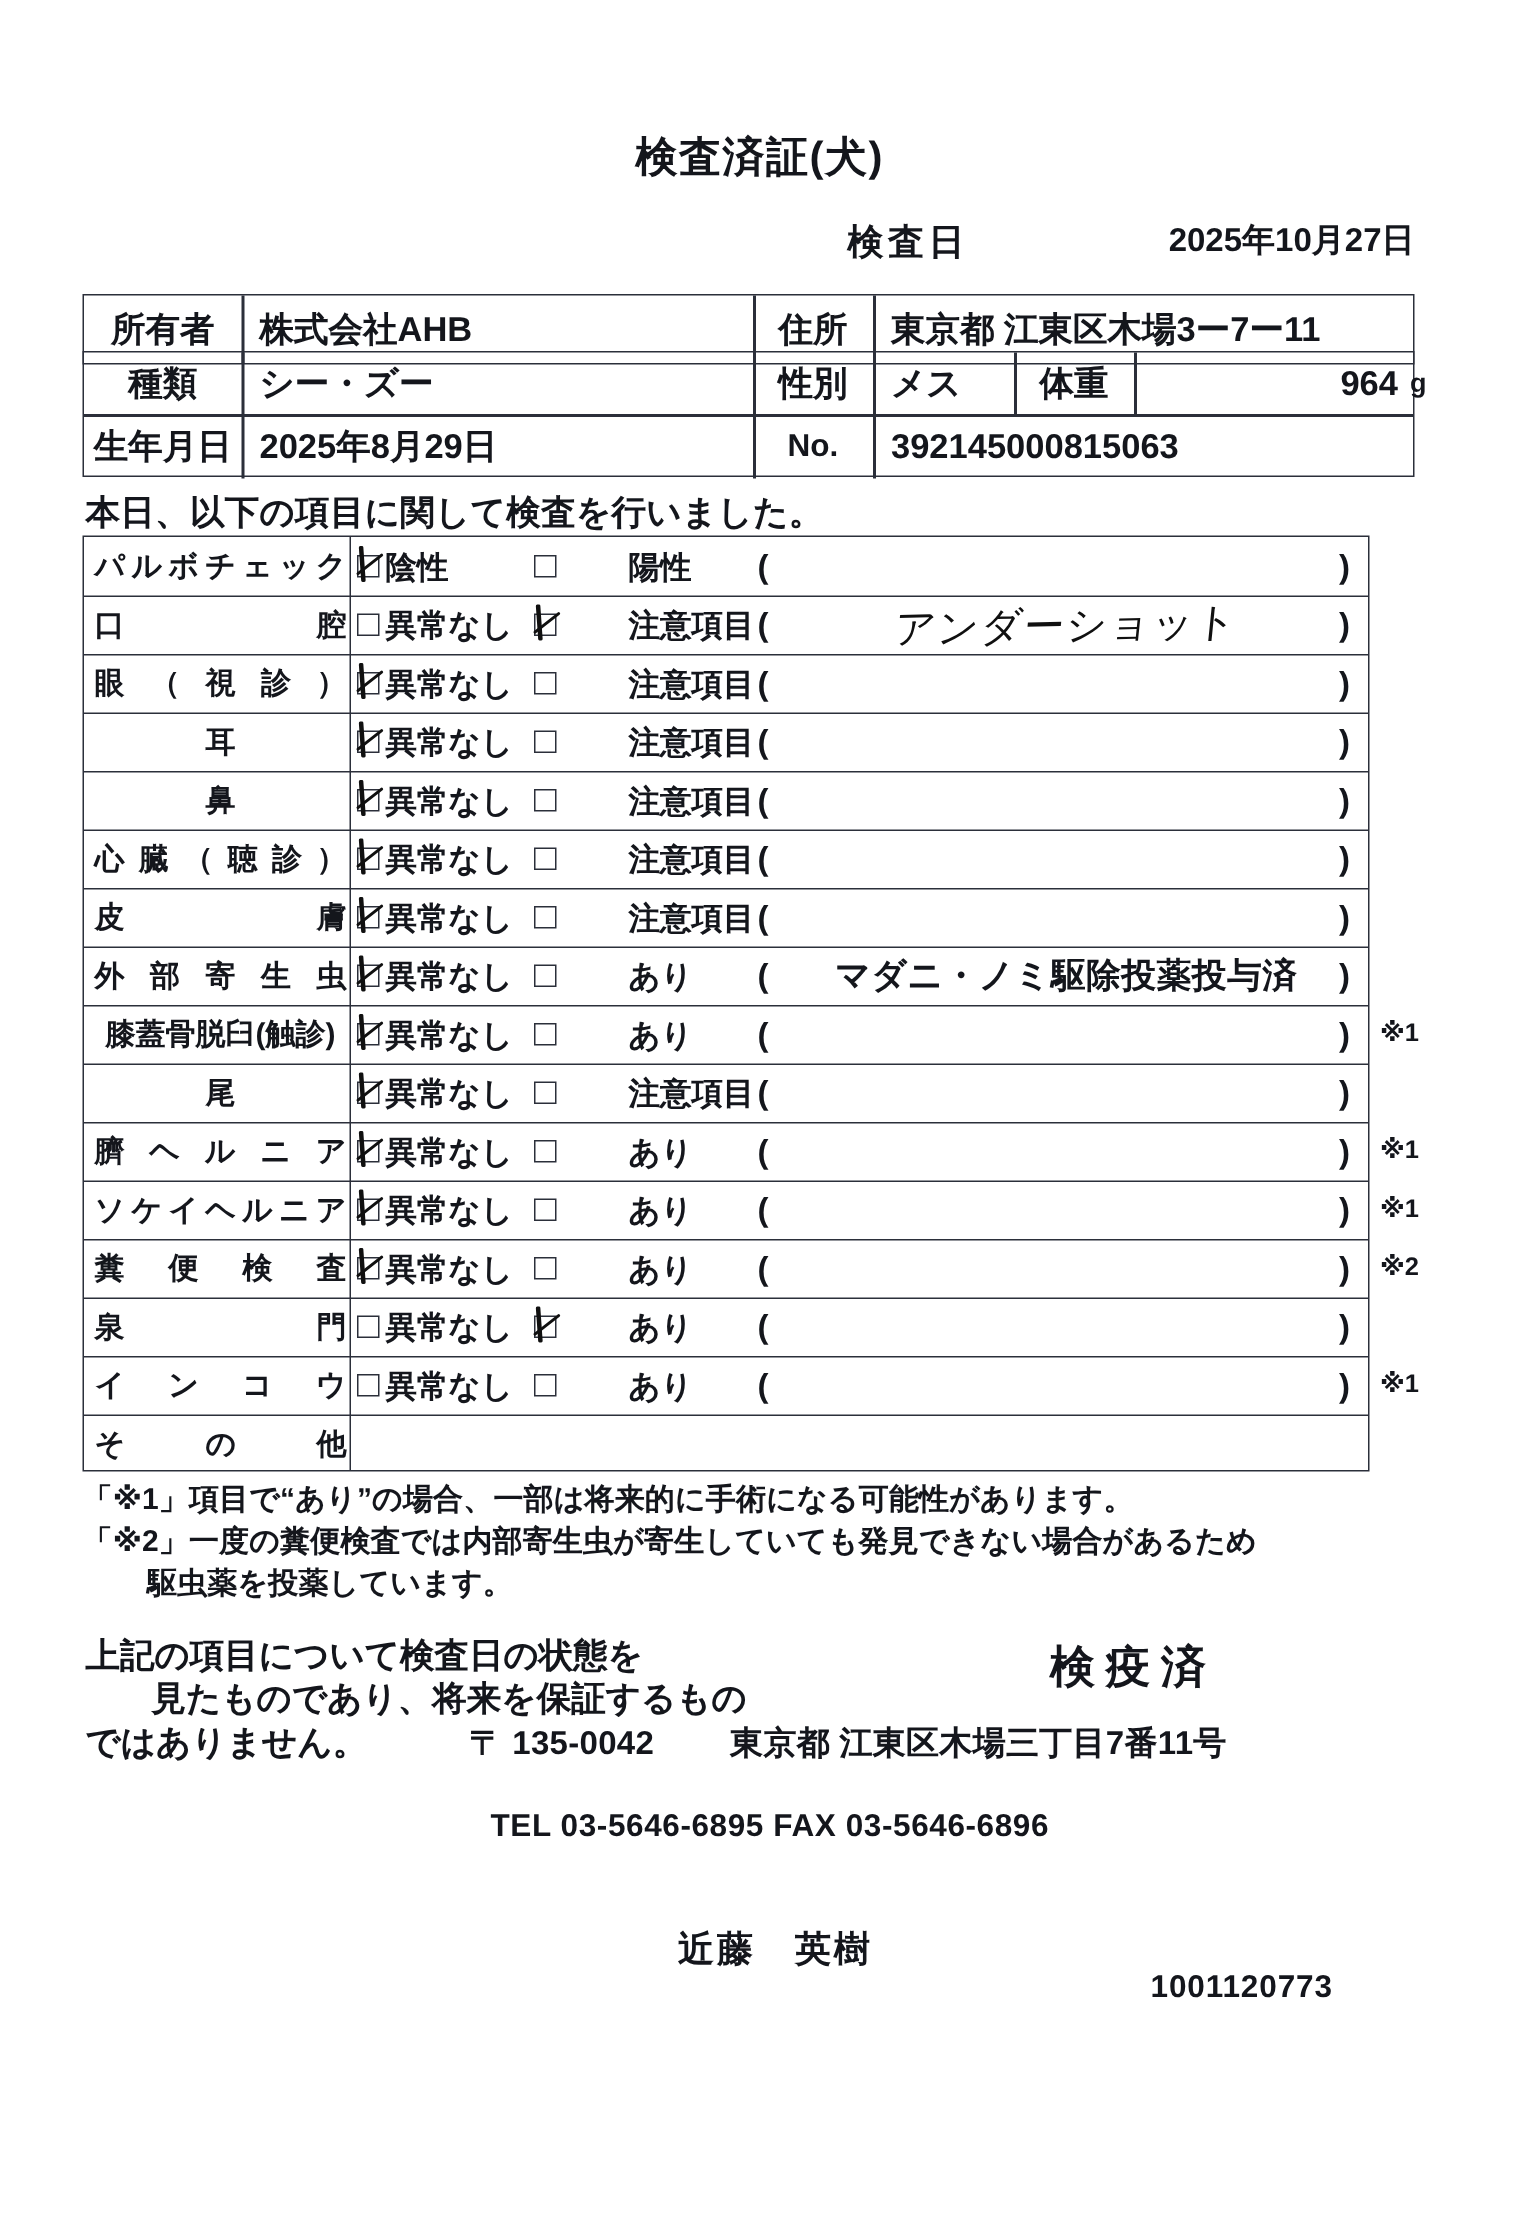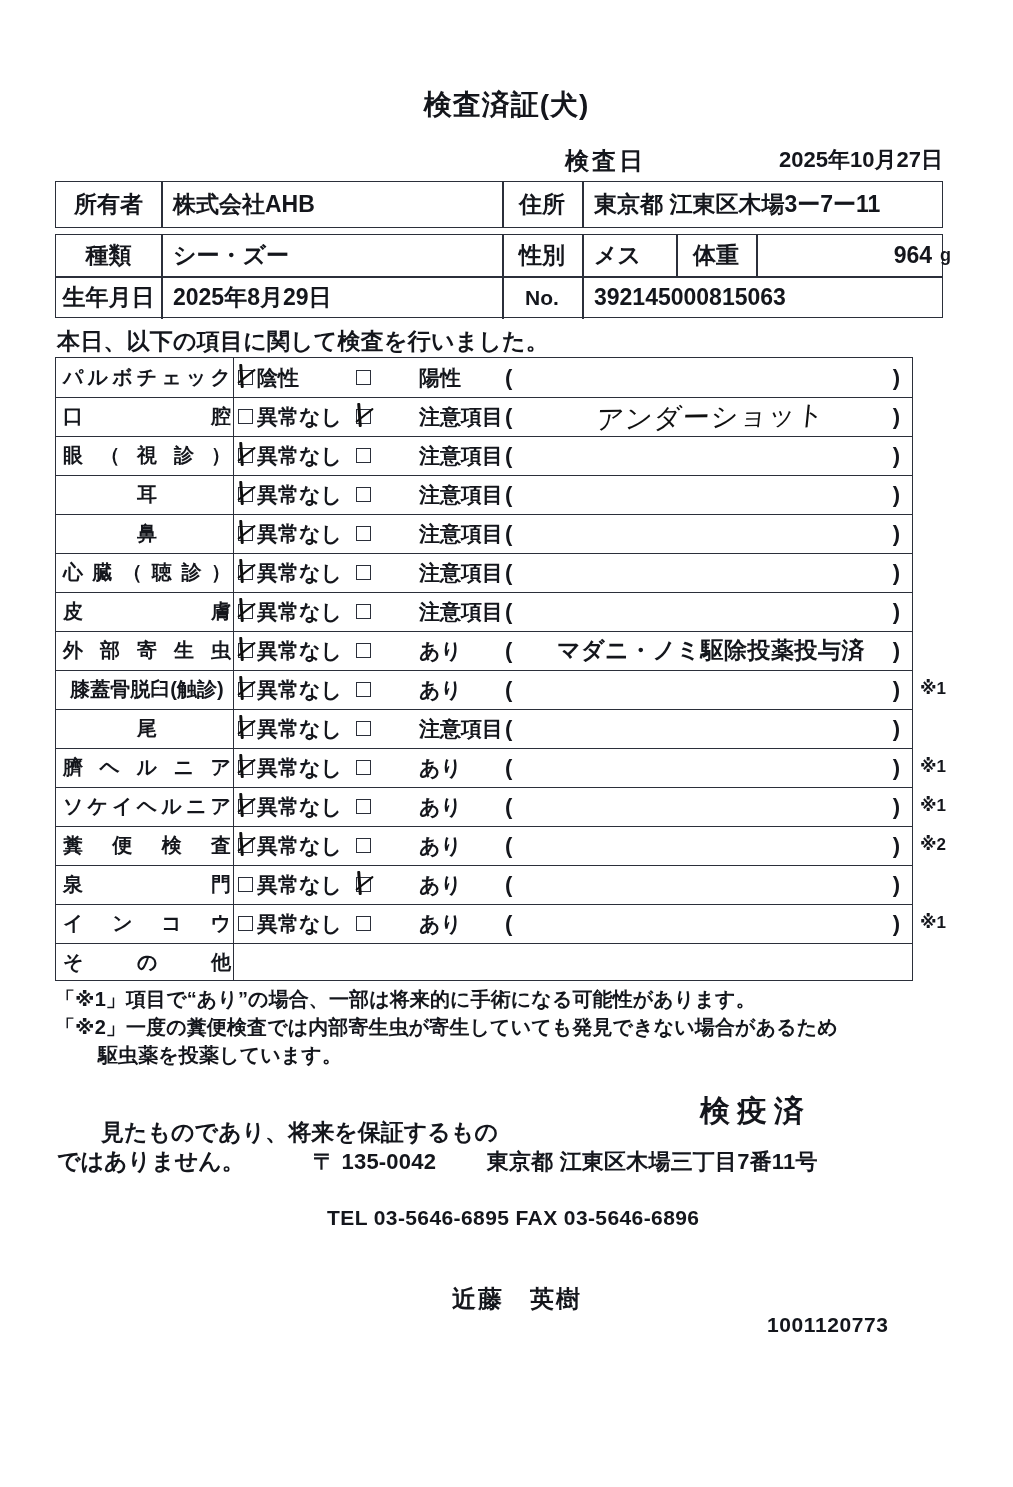--- a/index.html
+++ b/index.html
@@ -35,21 +35,21 @@
   .tbl{position:absolute;border:1.6px solid #2b2f3a;box-sizing:border-box;}
   .cell{
     position:absolute;box-sizing:border-box;
     display:flex;align-items:center;
     font-size:23px;font-weight:700;
     white-space:nowrap;
   }
   .vline{position:absolute;width:1.6px;background:#2b2f3a;}
   .hline{position:absolute;height:1.6px;background:#2b2f3a;}
 
-  .owner-tbl{left:55px;top:181px;width:888px;height:47px;}
+  .owner-tbl{left:55px;top:196px;width:888px;height:47px;}
   .spec-tbl{left:55px;top:234px;width:888px;height:84px;}
 
   .lbl-center{justify-content:center;}
   .lbl-right{justify-content:flex-end;}
 
   
   .lead{
     position:absolute;left:57px;top:326px;
     font-size:23px;font-weight:700;letter-spacing:0.2px;
   }
@@ -467,20 +467,21 @@
       <div class="asterisk" style="top: 747px;">※1</div>
       <div class="asterisk" style="top: 786px;">※1</div>
       <div class="asterisk" style="top: 825px;">※2</div>
       <div class="asterisk" style="top: 903px;">※1</div>
     </div>
 
   <div class="fn fn1">「※1」項目で“あり”の場合、一部は将来的に手術になる可能性があります。</div>
   <div class="fn fn2">「※2」一度の糞便検査では内部寄生虫が寄生していても発見できない場合があるため</div>
   <div class="fn fn2b">駆虫薬を投薬しています。</div>
 
+  <div class="disc disc1">上記の項目について検査日の状態を</div>
   <div class="disc disc2">見たものであり、将来を保証するもの</div>
   <div class="disc disc3">ではありません。</div>
 
   <div class="stamp">検疫済</div>
 
   <div class="addr">
     <span>〒 135-0042</span>
     <span style="display:inline-block;width:38px"></span>
     <span>東京都 江東区木場三丁目7番11号</span>
   </div>

